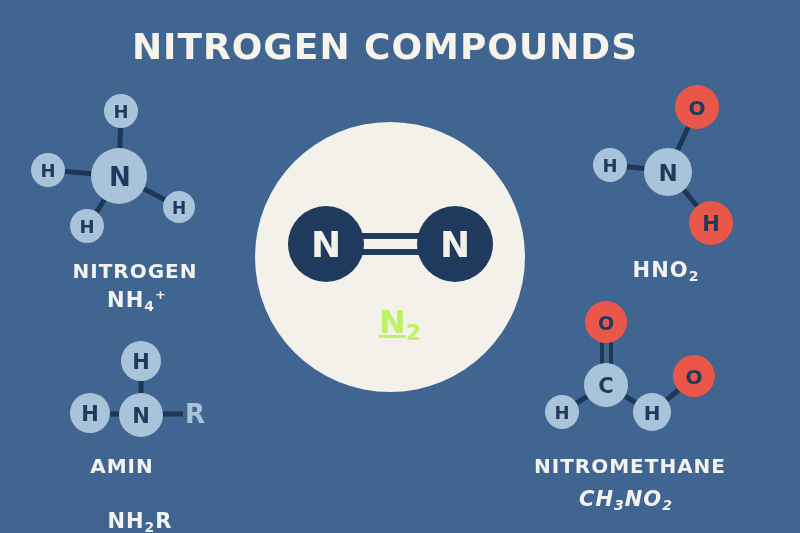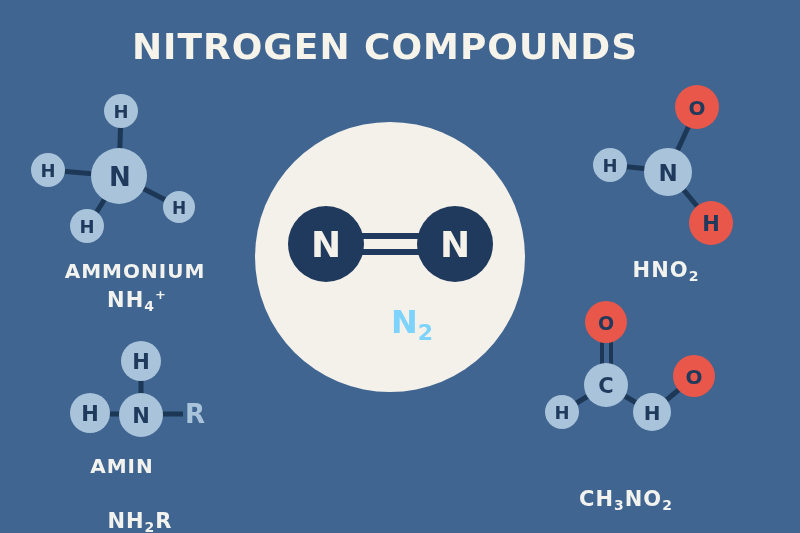--- a/index.html
+++ b/index.html
@@ -98,34 +98,35 @@
       <circle cx="652" cy="412" r="19" fill="#a9c3db"></circle>
       <circle cx="694" cy="376" r="21" fill="#e8574a"></circle>
       <text x="606" y="330" font-size="19" fill="#1f3a5c" text-anchor="middle">O</text>
       <text x="606" y="393" font-size="21" fill="#1f3a5c" text-anchor="middle">C</text>
       <text x="562" y="419" font-size="18" fill="#1f3a5c" text-anchor="middle">H</text>
       <text x="652" y="420" font-size="20" fill="#1f3a5c" text-anchor="middle">H</text>
       <text x="694" y="384" font-size="20" fill="#1f3a5c" text-anchor="middle">O</text>
     </g>
   </svg>
 
-  <div class="label" style="left:412px; top:303px; color:#7dd3fc; font-size:32px; letter-spacing:0;">
+  <div class="label" style="left:400px; top:303px; color:#bef264; font-size:32px; letter-spacing:0;text-decoration:underline;">
     <span>N</span><sub style="font-size:22px; vertical-align:-7px;">2</sub>
   </div>
 
-  <div class="label name" style="left:135px; top:259px;">AMMONIUM</div>
+  <div class="label name" style="left:135px; top:259px;">NITROGEN</div>
   <div class="label formula" style="left:137px; top:287px;">
     <span>NH</span><sub>4</sub><sup>+</sup>
   </div>
 
   <div class="label name" style="left:122px; top:454px;">AMIN</div>
   <div class="label formula" style="left:140px; top:509px;">
     <span>NH</span><sub>2</sub><span>R</span>
   </div>
 
   <div class="label formula" style="left:666px; top:258px;">
     <span>HNO</span><sub>2</sub>
   </div>
 
-  <div class="label formula" style="left:626px; top:487px;">
+  <div class="label name" style="left:630px; top:454px;">NITROMETHANE</div>
+  <div class="label formula" style="left:626px; top:487px;font-style:italic;">
     <span>CH</span><sub>3</sub><span>NO</span><sub>2</sub>
   </div>
 </div>
 
 </body></html>

